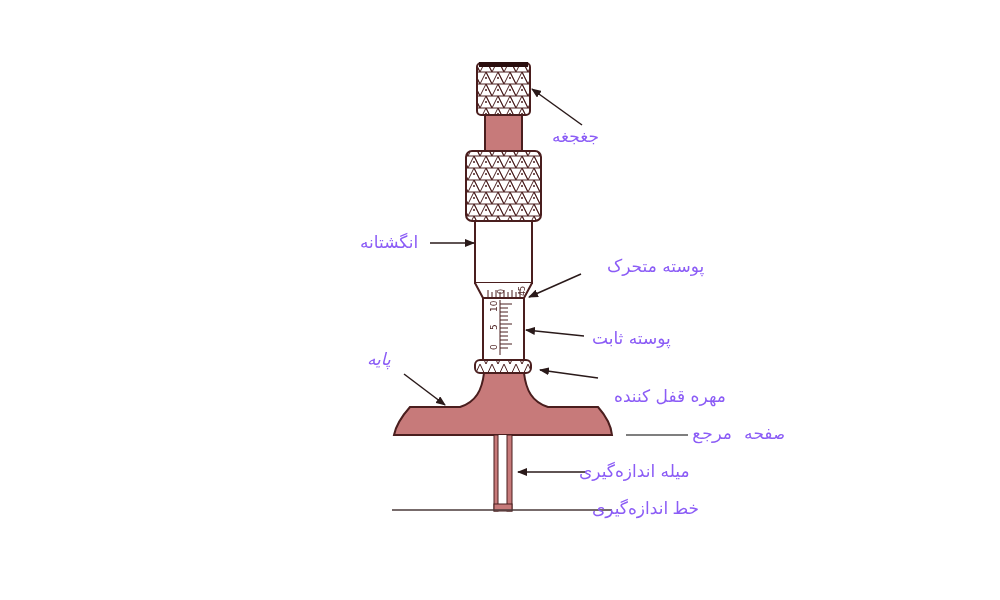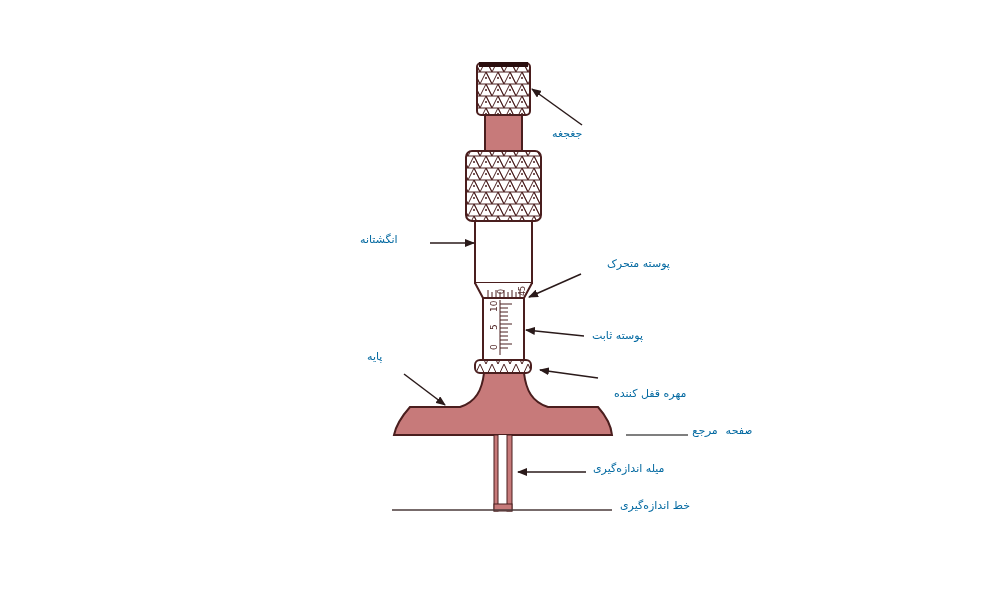--- a/index.html
+++ b/index.html
@@ -1,23 +1,23 @@
 <!DOCTYPE html>
 <html><head>
   <meta charset="utf-8">
   <style>
     html, body { margin: 0; padding: 0; background: #ffffff; }
     body { width: 1000px; height: 600px; position: relative; overflow: hidden; font-family: "DejaVu Sans", sans-serif; }
     #diagram { position: absolute; left: 0; top: 0; }
     .label {
       position: absolute;
       direction: rtl;
-      color: #0369a1;
+      color: #8b5cf6;
       font-family: "DejaVu Sans", sans-serif;
-      font-size: 11px;
+      font-size: 17px;
       white-space: nowrap;
       line-height: 1;
     }
   </style>
 </head>
 <body>
 
 <svg id="diagram" width="1000" height="600" viewBox="0 0 1000 600" xmlns="http://www.w3.org/2000/svg">
   <defs>
     <pattern id="knurl" x="0" y="0" width="12" height="12" patternUnits="userSpaceOnUse">
@@ -107,16 +107,16 @@
   <line x1="598" y1="378" x2="540" y2="370" stroke="#2a1a1a" stroke-width="1.5" marker-end="url(#arrowhead)"></line>
   <line x1="404" y1="374" x2="445" y2="405" stroke="#2a1a1a" stroke-width="1.5" marker-end="url(#arrowhead)"></line>
   <line x1="586" y1="472" x2="518" y2="472" stroke="#2a1a1a" stroke-width="1.5" marker-end="url(#arrowhead)"></line>
 </svg>
 
 <div class="label" style="left:552px; top:128px;">جغجغه</div>
 <div class="label" style="left:360px; top:234px;">انگشتانه</div>
 <div class="label" style="left:587px; top:258px;margin-left:20px;">پوسته متحرک</div>
 <div class="label" style="left:592px; top:330px;">پوسته ثابت</div>
 <div class="label" style="left:614px; top:372px;margin-top:16px;">مهره قفل کننده</div>
-<div class="label" style="left:367px; top:351px;">پایه</div>
+<div class="label" style="left:367px; top:351px;font-style:italic;">پایه</div>
 <div class="label" style="left:692px; top:426px;font-family:Liberation Mono, monospace;">صفحه مرجع</div>
-<div class="label" style="left:593px; top:463px;text-align:center;">میله اندازه‌گیری</div>
-<div class="label" style="left:620px; top:500px;">خط اندازه‌گیری</div>
+<div class="label" style="left:579px; top:463px;text-align:center;">میله اندازه‌گیری</div>
+<div class="label" style="left:592px; top:500px;font-family:Liberation Serif, serif;">خط اندازه‌گیری</div>
 
 </body></html>

